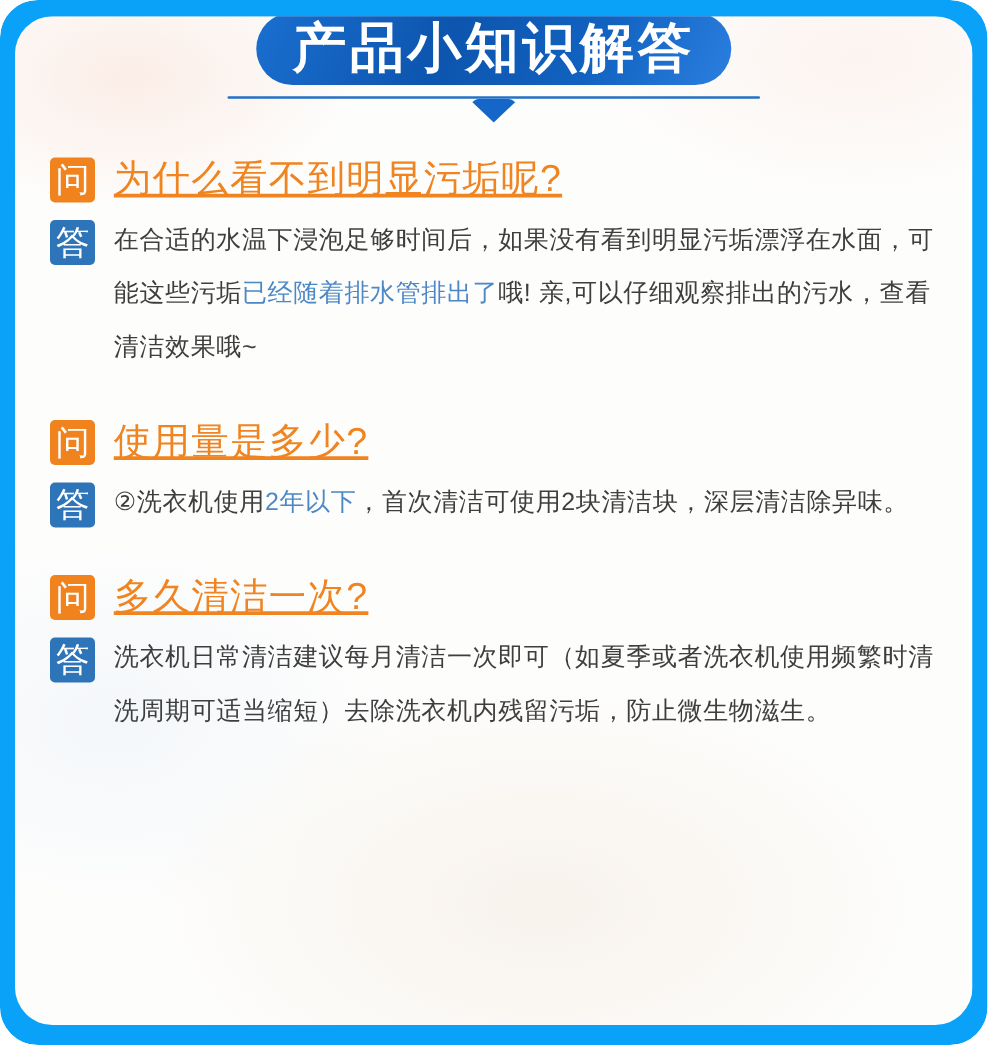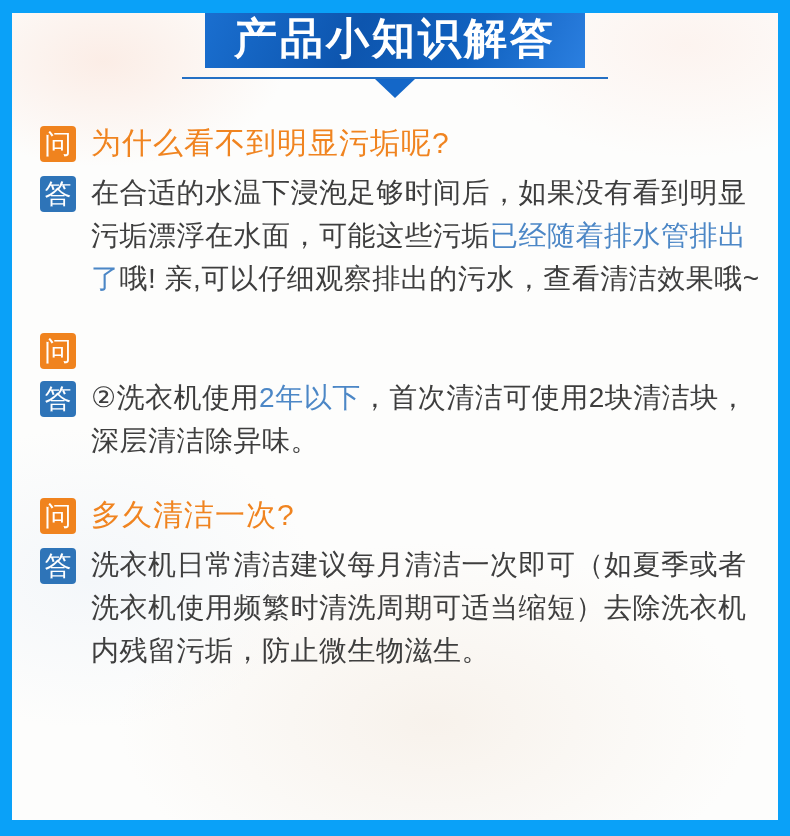--- a/index.html
+++ b/index.html
@@ -1,15 +1,15 @@
 <!DOCTYPE html>
 <html><head>
 <meta charset="utf-8">
 <style>
-  * { box-sizing: border-box; margin: 0; padding: 0; }
+  * { box-sizing: border-box; margin: 0; padding: 0; border-radius: 30px; }
   html, body { width: 790px; }
   body {
     font-family: "Liberation Sans", "DejaVu Sans", sans-serif;
     width: 790px; height: 836px;
   }
   .frame {
     width: 790px; height: 836px;
     background: #0aa1f8;
     padding: 13px 12px 16px 12px;
   }
@@ -65,25 +65,26 @@
     display: flex; align-items: center; justify-content: center;
   }
   .badge.q { background: #f0831e; }
   .badge.a { background: #2e74b8; margin-top: 5px; }
   .q-text {
     font-size: 30px;
     font-weight: normal;
     color: #f08420;
     margin-left: 15px;
     letter-spacing: 1px;
+    text-decoration: underline;
   }
   .a-text {
     margin-left: 15px;
     width: 672px;
-    font-size: 28px;
+    font-size: 20px;
     line-height: 43px;
     color: #3e3e3e;
     letter-spacing: 0.5px;
     text-align: left;
   }
   .a-text p { margin: 0; }
   .hl { color: #4c87c6; }
 </style>
 </head>
 <body>
@@ -110,20 +111,21 @@
           <span class="badge a">答</span>
           <div class="a-text">
             <p><span>在合适的水温下浸泡足够时间后，如果没有看到明显污垢漂浮在水面，可能这些污垢</span><span class="hl">已经随着排水管排出了</span><span>哦! 亲,可以仔细观察排出的污水，查看清洁效果哦~</span></p>
           </div>
         </div>
       </section>
 
       <section class="faq">
         <div class="row">
           <span class="badge q">问</span>
+          <h2 class="q-text">使用量是多少?</h2>
         </div>
         <div class="row answer">
           <span class="badge a">答</span>
           <div class="a-text">
             <p><span>②洗衣机使用</span><span class="hl">2年以下</span><span>，首次清洁可使用2块清洁块，深层清洁除异味。</span></p>
           </div>
         </div>
       </section>
 
       <section class="faq">

